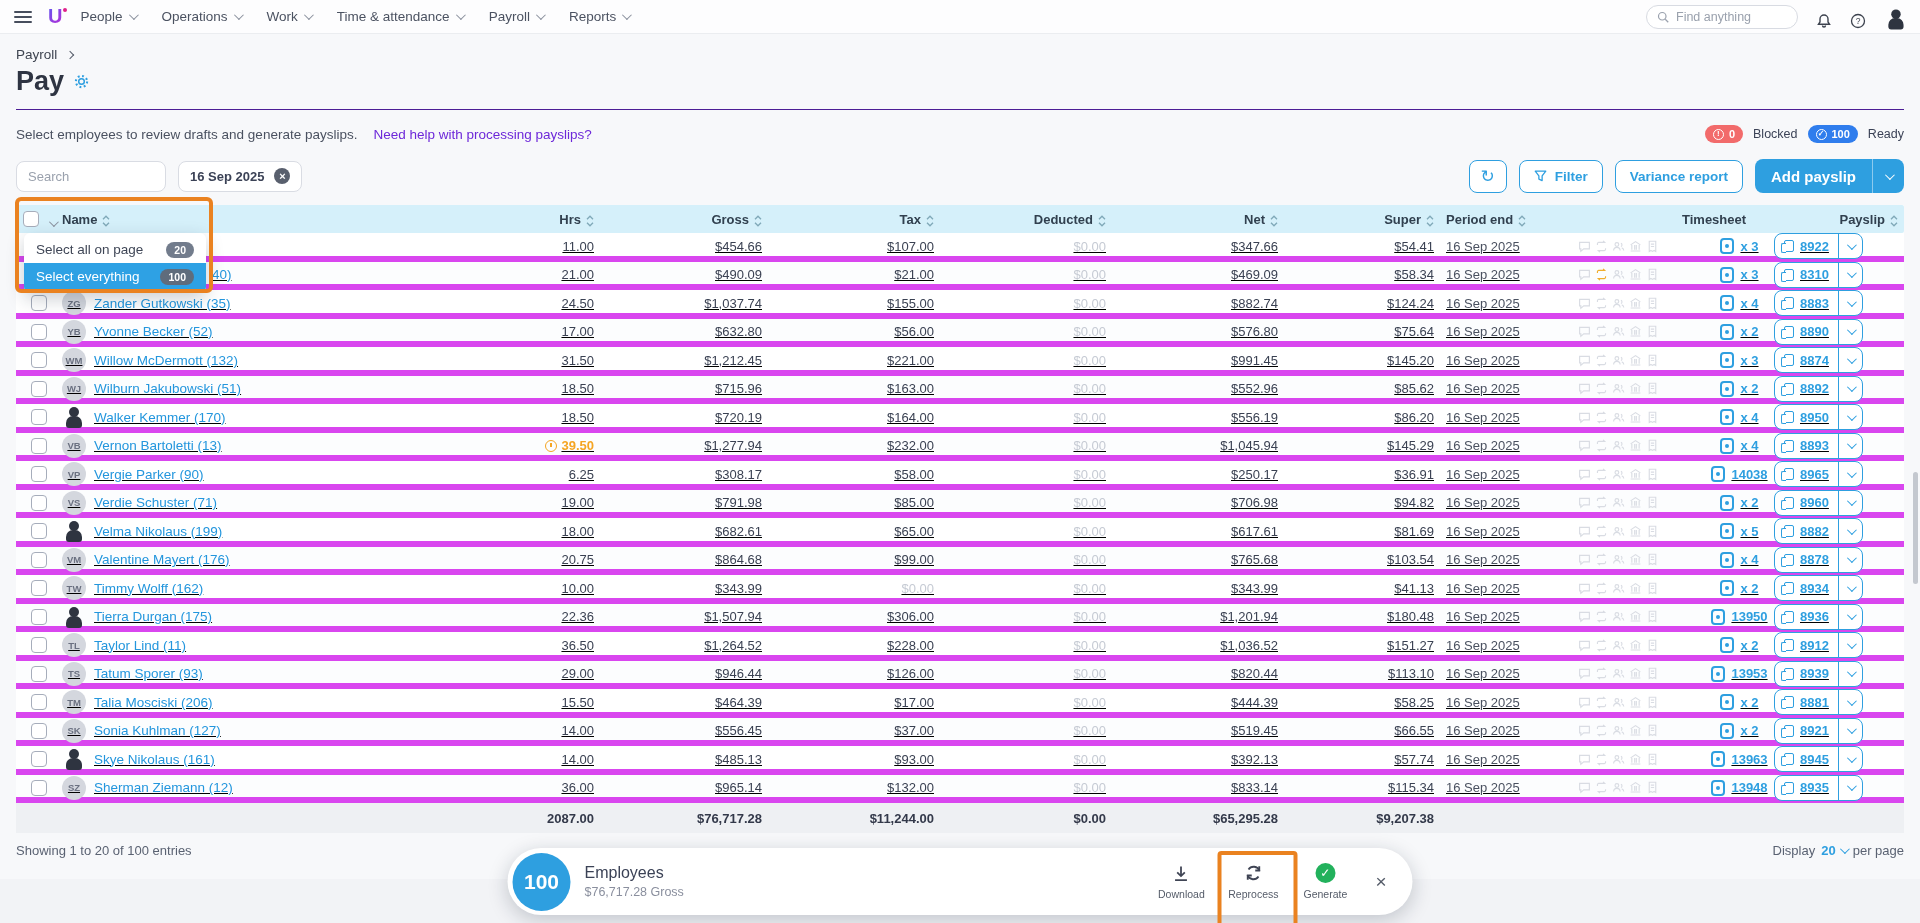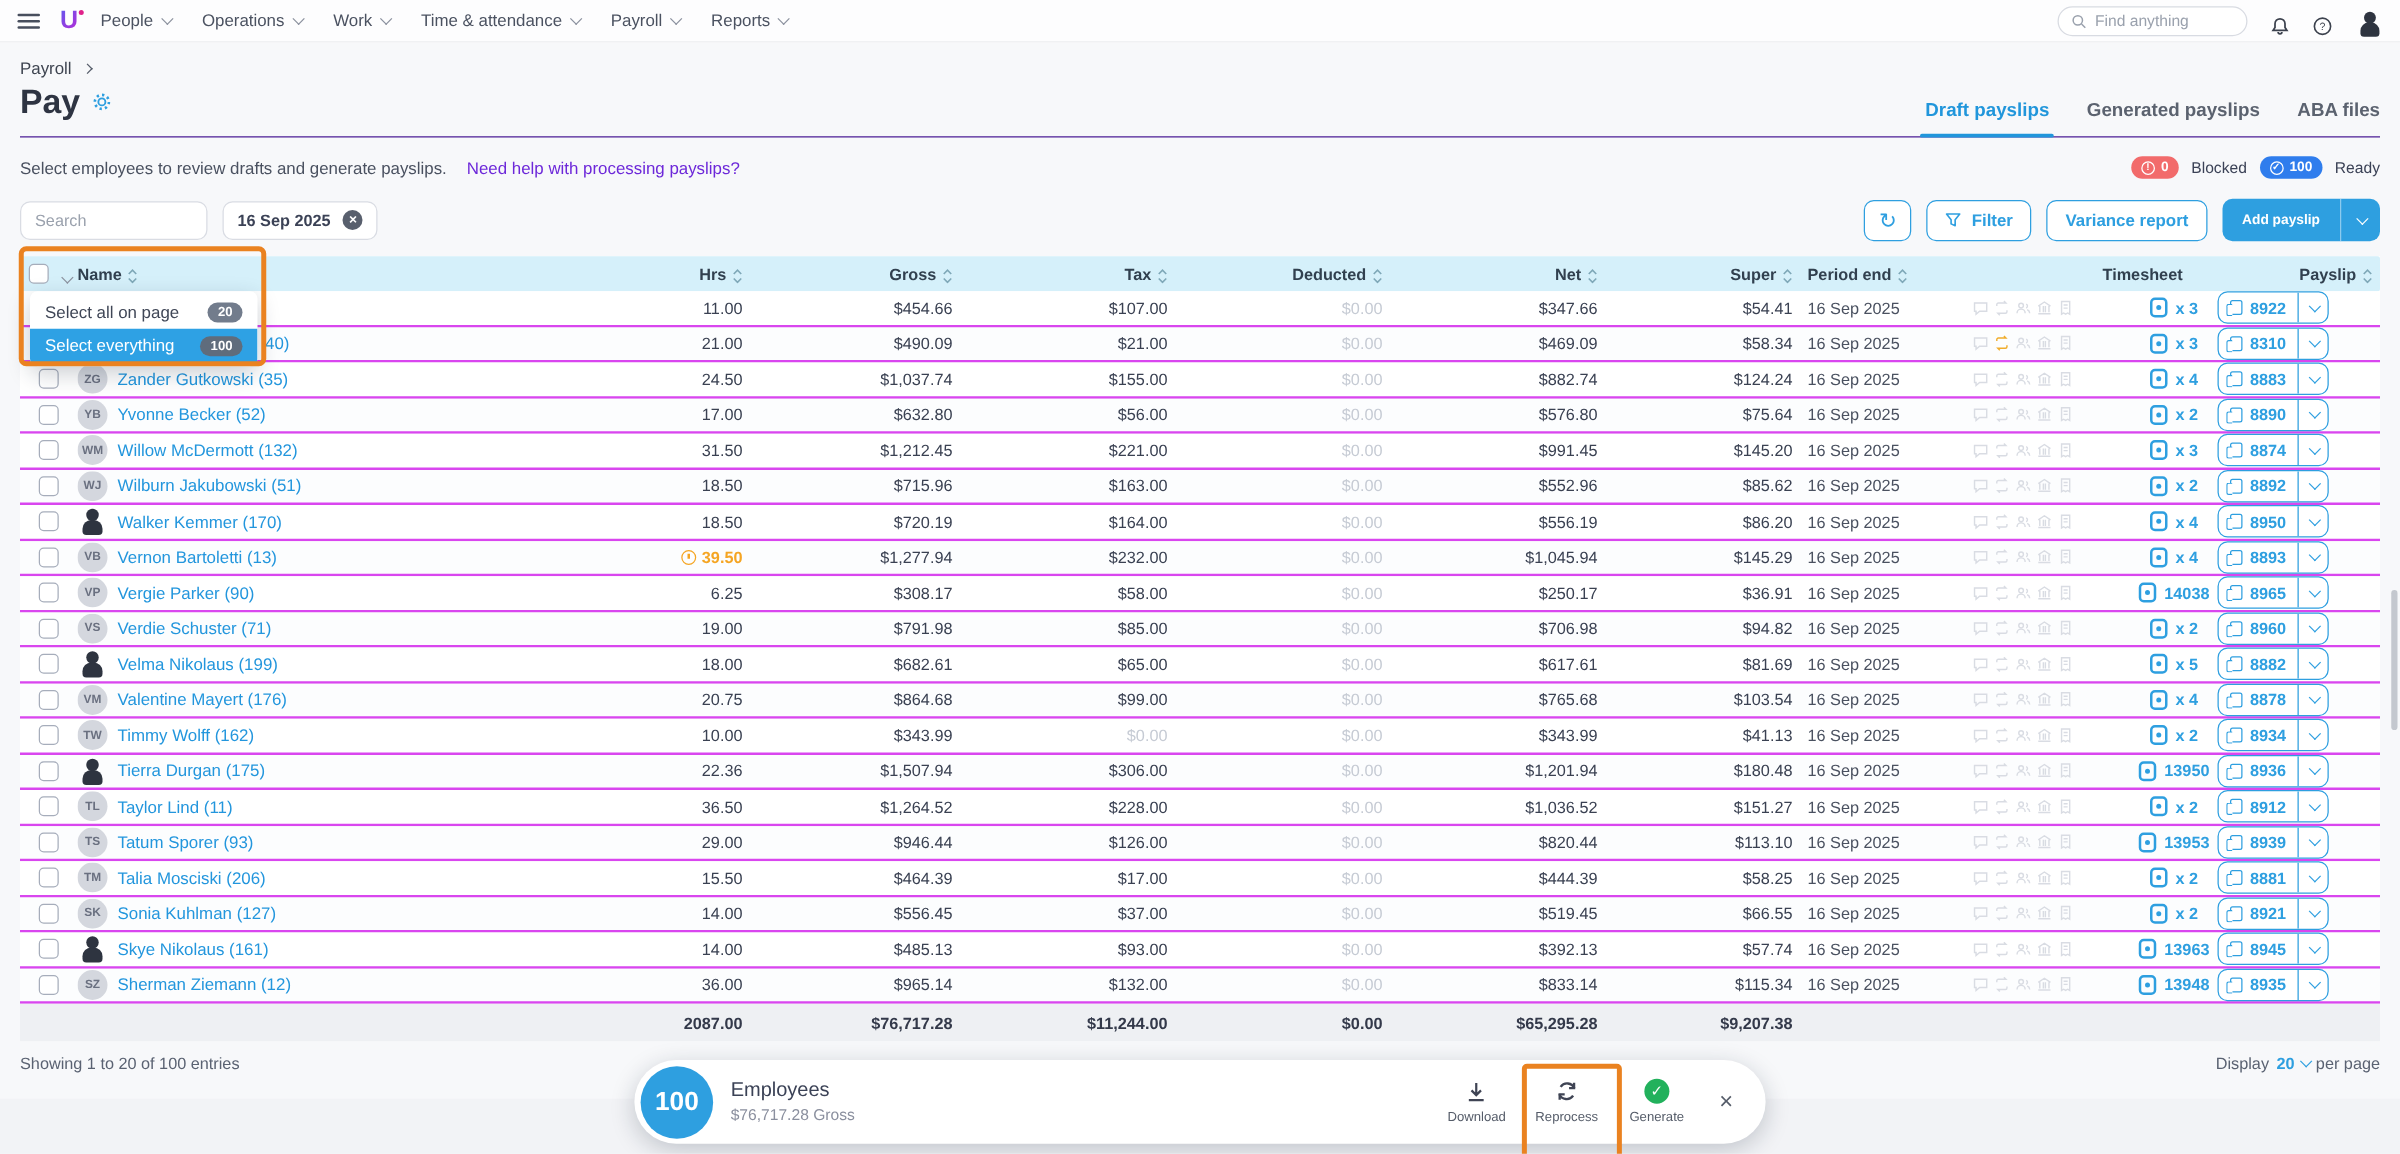--- a/index.html
+++ b/index.html
@@ -41,33 +41,33 @@
   .pill.blue { background:#2f7ded; }
 
   
   .toolbar { display:flex; align-items:center; margin:16px 0 12px; gap:12px; }
   .search-input { width:150px; height:31px; border:1px solid #d9dce3; border-radius:8px; background:#fff; color:#9aa1ad; font-size:13px; padding:0 11px; display:flex; align-items:center; }
   .date-chip { height:31px; border:1px solid #d9dce3; border-radius:8px; background:#fff; display:flex; align-items:center; gap:10px; padding:0 11px; font-size:13px; color:#3b4256; font-weight:bold; }
   .chip-x { width:16px; height:16px; border-radius:50%; background:#585f6d; color:#fff; font-size:11px; display:flex; align-items:center; justify-content:center; cursor:pointer; }
   .toolbar-right { margin-left:auto; display:flex; align-items:center; gap:12px; }
   .btn-outline { height:33px; border:1.5px solid #2e9fe0; color:#2e9fe0; border-radius:8px; background:#fff; font-size:13.5px; font-weight:bold; display:flex; align-items:center; gap:8px; padding:0 14px; cursor:pointer; }
   .btn-sq { width:38px; justify-content:center; padding:0; font-size:17px; font-weight:normal; }
-  .btn-primary { height:34px; background:#2e9fe0; border-radius:8px; color:#fff; font-size:11px; font-weight:bold; display:flex; align-items:stretch; cursor:pointer; overflow:hidden; }
+  .btn-primary { height:34px; background:#2e9fe0; border-radius:8px; color:#fff; font-size:15px; font-weight:bold; display:flex; align-items:stretch; cursor:pointer; overflow:hidden; }
   .btn-primary .main { display:flex; align-items:center; padding:0 16px; }
   .btn-primary .caret { display:flex; align-items:center; padding:0 12px; border-left:1px solid rgba(255,255,255,.45); }
   .caret .chev { border-color:#fff; }
 
   
   .table-wrap { position:relative; background:#fff; }
   .tr { display:grid; grid-template-columns:46px minmax(260px,1fr) 92px 168px 172px 172px 172px 156px 132px 110px 92px 130px; align-items:center; }
   .thead { background:#d5f0fa; height:28px; border-radius:2px; }
   .th { font-size:13px; font-weight:bold; color:#31404f; display:flex; align-items:flex-end; gap:5px; }
   .th.num, .td.num { justify-content:flex-end; text-align:right; padding-right:6px; }
   .sort-ico { display:inline-flex; flex-direction:column; gap:1px; }
-  .row { height:28.5px; border-bottom:2px solid #d946ef; background:#fff; }
+  .row { height:28.5px; border-bottom:6px solid #d946ef; background:#fff;text-decoration:underline; }
   .row:nth-child(even) { background:#fcfdfe; }
   .td { font-size:13px; color:#3a4152; display:flex; align-items:center; }
   .c-check { justify-content:center; }
   .checkbox { width:16px; height:16px; border:1.5px solid #a6adbb; border-radius:4px; background:#fff; cursor:pointer; display:inline-block; }
   .c-name { gap:8px; overflow:hidden; white-space:nowrap; }
   .avatar-init { width:24px; height:24px; border-radius:50%; background:#d4d7de; color:#6a7080; font-size:9.5px; font-weight:bold; display:flex; align-items:center; justify-content:center; flex:none; }
   .avatar-person { width:24px; height:24px; position:relative; flex:none; }
   .avatar-person::before { content:""; position:absolute; left:7px; top:2px; width:10px; height:10px; border-radius:50%; background:#2e3440; }
   .avatar-person::after { content:""; position:absolute; left:4px; top:11px; width:16px; height:12px; border-radius:7px 7px 3px 3px; background:#2e3440; }
   .name-link { color:#2396dd; font-size:13.5px; text-decoration:none; cursor:pointer; }
@@ -191,25 +191,20 @@
   <div class="header-row">
     <div class="title-wrap">
       <span class="page-title">Pay</span>
       <span class="gear-icon">
         <svg width="15" height="15" viewBox="0 0 16 16">
             <circle cx="8" cy="8" r="3" fill="none" stroke="#2e9fe0" stroke-width="1.6"></circle>
             <circle cx="8" cy="8" r="6" fill="none" stroke="#2e9fe0" stroke-width="2.2" stroke-dasharray="2 2.7"></circle>
           </svg>
       </span>
     </div>
-    <div class="tabs" id="tabs">
-        <div class="tab active">Draft payslips</div>
-        <div class="tab">Generated payslips</div>
-        <div class="tab">ABA files</div>
-      </div>
   </div>
 
   <div class="subtitle-row">
     <span>Select employees to review drafts and generate payslips.</span>
     <span class="subtitle-link">Need help with processing payslips?</span>
     <div class="status-badges">
       <span class="pill red">
           <span class="ring">!</span>
           <span>0</span>
         </span>

